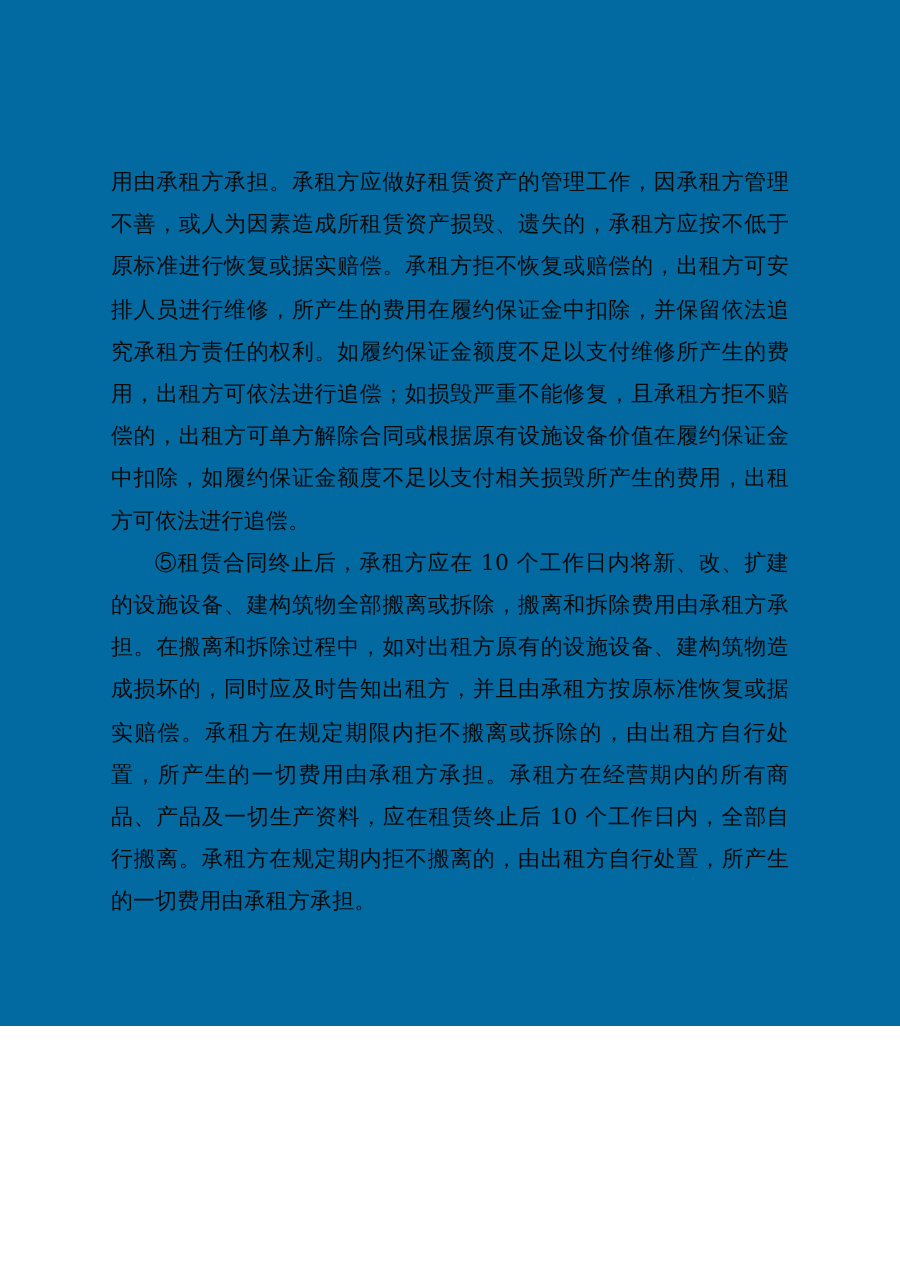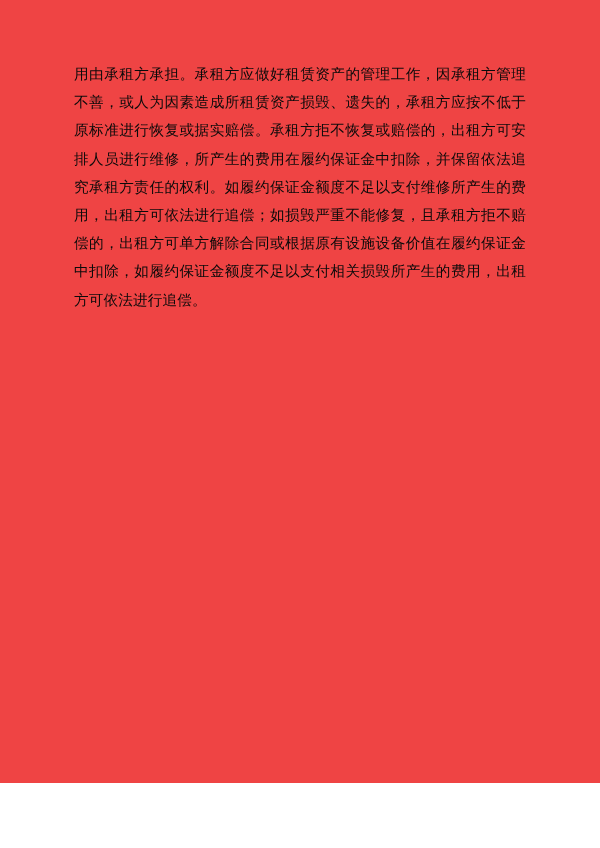--- a/index.html
+++ b/index.html
@@ -10,24 +10,24 @@
   body {
     width: 600px;
     height: 848px;
     font-family: "DejaVu Sans", "Liberation Sans", sans-serif;
     color: #000000;
     overflow: hidden;
   }
   .page {
     position: relative;
     width: 600px;
-    height: 783px;
-    background: #ef4444;
+    height: 684px;
+    background: #0369a1;
     box-sizing: border-box;
-    padding: 60px 74px 40px 74px;
+    padding: 108px 74px 40px 74px;
   }
   .doc-body {
     font-family: "DejaVu Serif", "Liberation Serif", serif;
     font-size: 14.6px;
     line-height: 28.2px;
     text-align: justify;
     text-justify: inter-ideograph;
     letter-spacing: 0.15px;
     color: #0a0a0a;
   }
@@ -38,14 +38,15 @@
   .para.indent {
     text-indent: 2em;
   }
 </style>
 </head>
 <body>
 
 <div class="page">
   <div class="doc-body">
     <p class="para">用由承租方承担。承租方应做好租赁资产的管理工作，因承租方管理不善，或人为因素造成所租赁资产损毁、遗失的，承租方应按不低于原标准进行恢复或据实赔偿。承租方拒不恢复或赔偿的，出租方可安排人员进行维修，所产生的费用在履约保证金中扣除，并保留依法追究承租方责任的权利。如履约保证金额度不足以支付维修所产生的费用，出租方可依法进行追偿；如损毁严重不能修复，且承租方拒不赔偿的，出租方可单方解除合同或根据原有设施设备价值在履约保证金中扣除，如履约保证金额度不足以支付相关损毁所产生的费用，出租方可依法进行追偿。</p>
+    <p class="para indent">⑤租赁合同终止后，承租方应在 10 个工作日内将新、改、扩建的设施设备、建构筑物全部搬离或拆除，搬离和拆除费用由承租方承担。在搬离和拆除过程中，如对出租方原有的设施设备、建构筑物造成损坏的，同时应及时告知出租方，并且由承租方按原标准恢复或据实赔偿。承租方在规定期限内拒不搬离或拆除的，由出租方自行处置，所产生的一切费用由承租方承担。承租方在经营期内的所有商品、产品及一切生产资料，应在租赁终止后 10 个工作日内，全部自行搬离。承租方在规定期内拒不搬离的，由出租方自行处置，所产生的一切费用由承租方承担。</p>
   </div>
 </div>
 
 </body></html>

